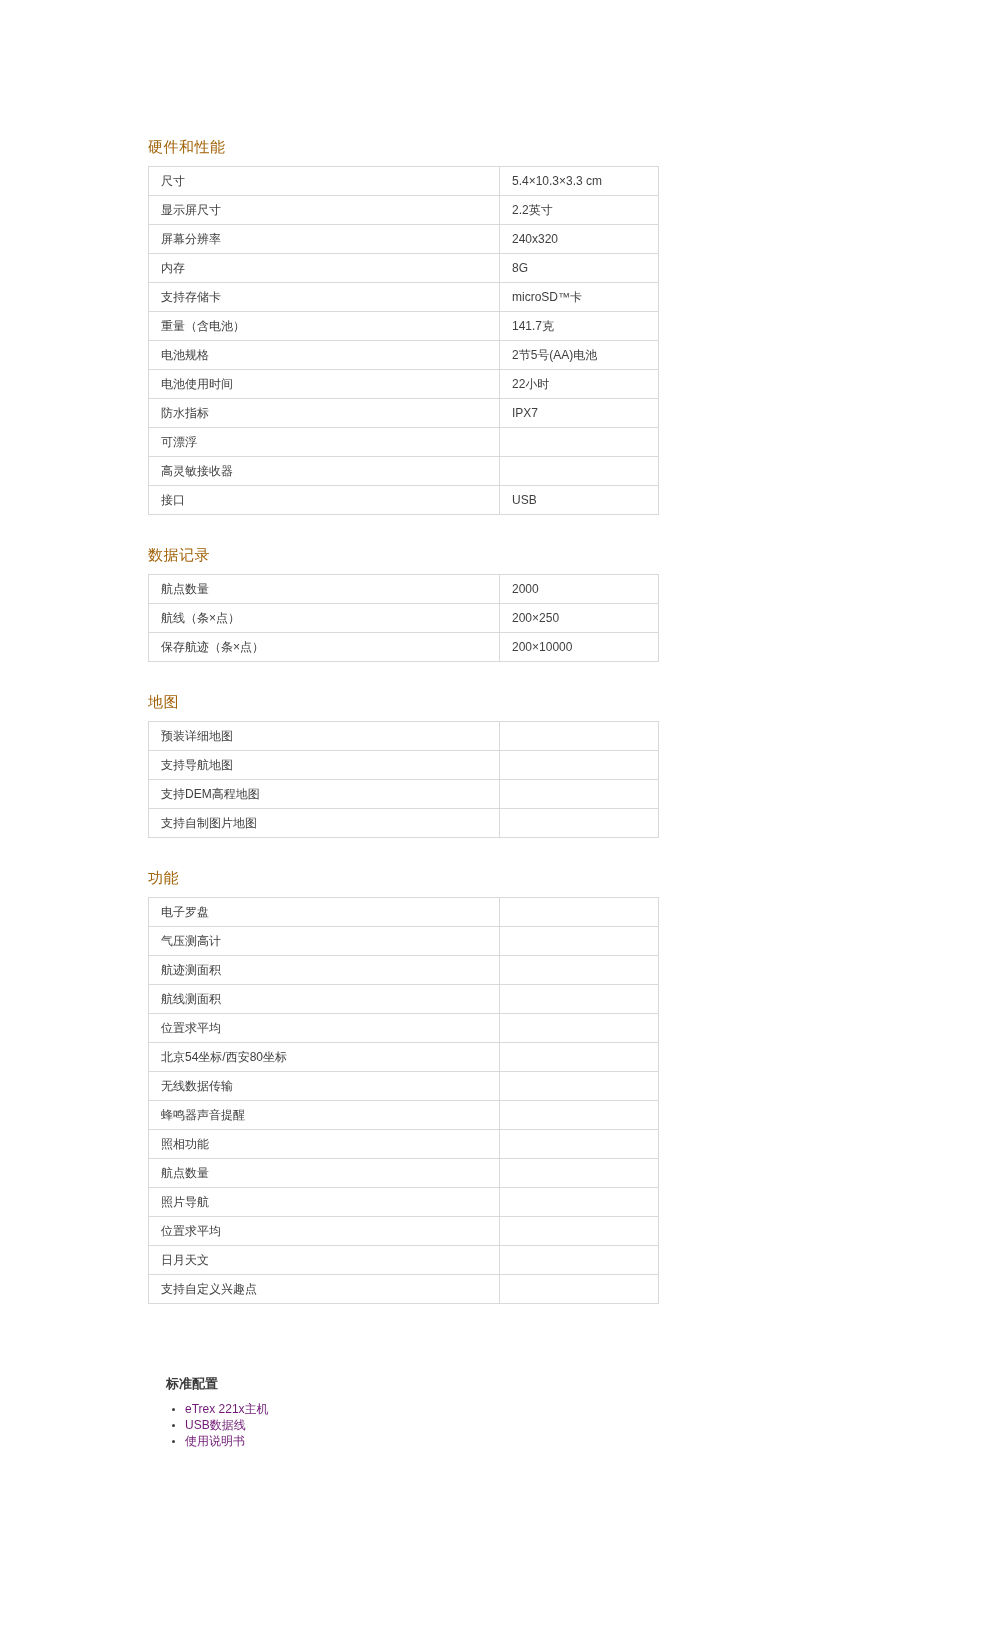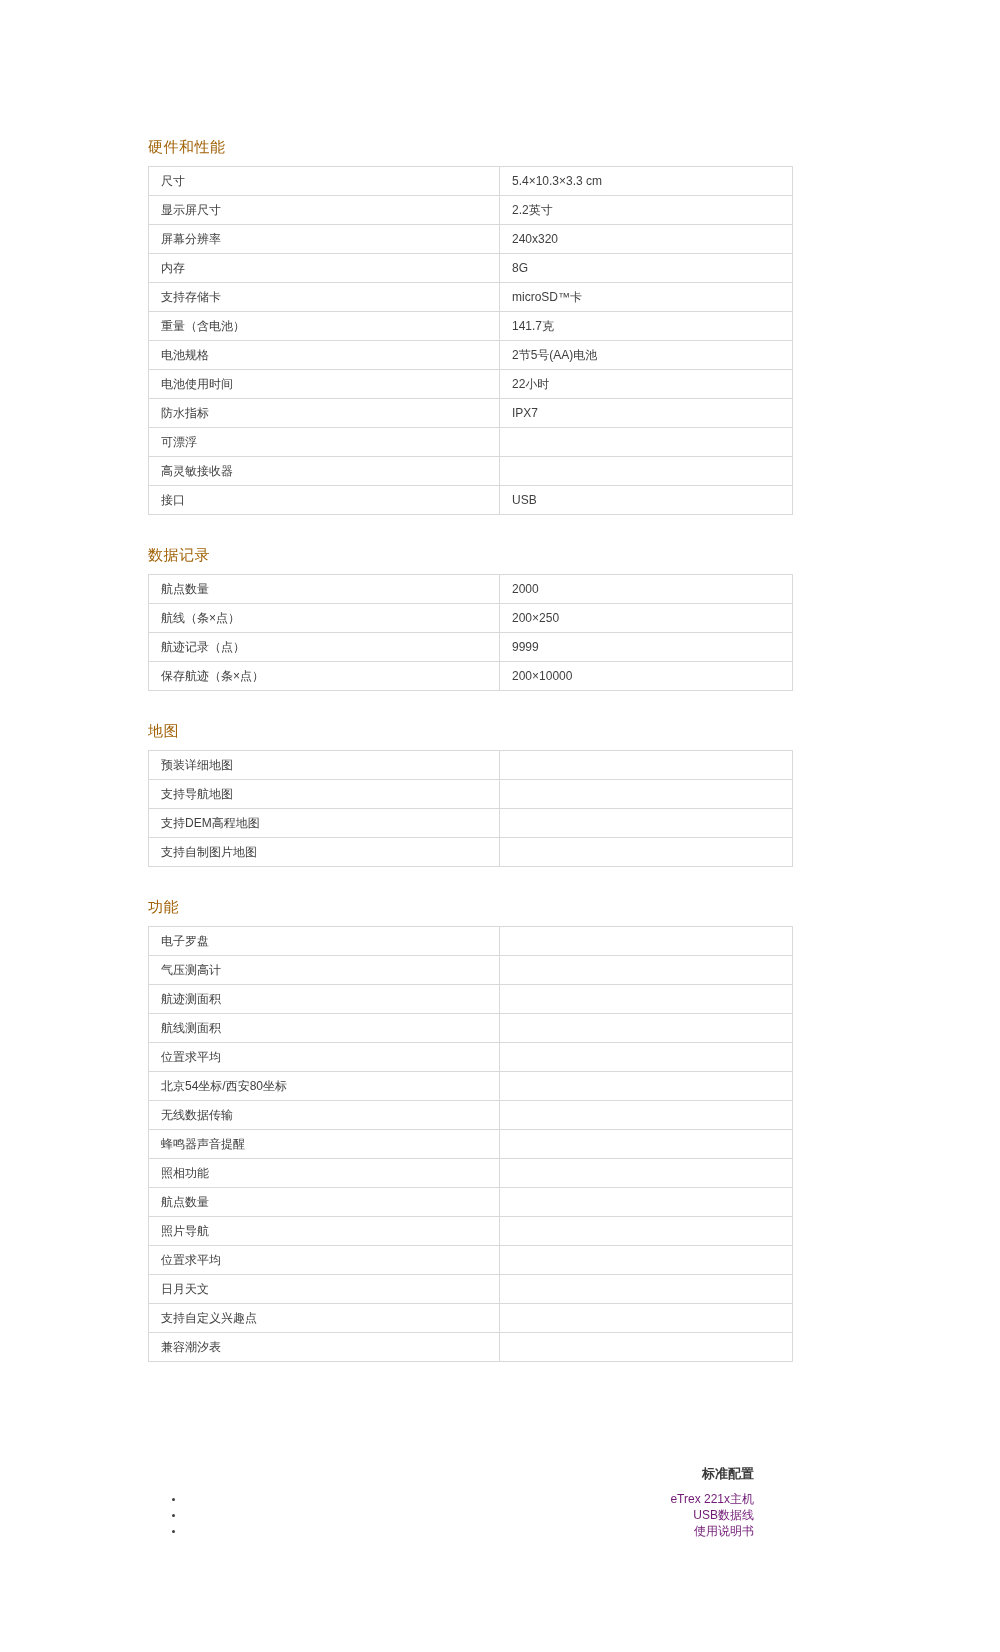--- a/index.html
+++ b/index.html
@@ -26,40 +26,39 @@
   }
   .section-title {
     font-size: 15px;
     font-weight: 400;
     color: #a16207;
     margin: 0 0 11px 0;
     line-height: 16px;
     letter-spacing: 0.5px;
   }
   table.spec-table {
-    width: 645px;
+    width: 511px;
     border-collapse: collapse;
     table-layout: fixed;
   }
   table.spec-table td {
     border: 1px solid #d9d9d9;
     height: 28px;
     padding: 0 12px;
     font-size: 12px;
     color: #3f3f3f;
     vertical-align: middle;
     white-space: nowrap;
     overflow: hidden;
   }
   td.label-cell { width: 326px; }
   td.value-cell { }
   .std-config {
-    margin-top: 104px;
+    margin-top: 72px;
     margin-left: 18px;
-    text-align: right;
   }
   .std-config-title {
     font-size: 13px;
     font-weight: 700;
     color: #3a3a3a;
     margin: 0;
     line-height: 15px;
   }
   .std-config-list {
     margin: 10px 0 0 0;
@@ -143,24 +142,20 @@
       <tbody>
             <tr>
               <td class="label-cell">航点数量</td>
               <td class="value-cell">2000</td>
             </tr>
             <tr>
               <td class="label-cell">航线（条×点）</td>
               <td class="value-cell">200×250</td>
             </tr>
             <tr>
-              <td class="label-cell">航迹记录（点）</td>
-              <td class="value-cell">9999</td>
-            </tr>
-            <tr>
               <td class="label-cell">保存航迹（条×点）</td>
               <td class="value-cell">200×10000</td>
             </tr>
           </tbody>
     </table>
   </section>
 
   <section class="spec-section">
     <h2 class="section-title">地图</h2>
     <table class="spec-table">
@@ -236,24 +231,20 @@
             <tr>
               <td class="label-cell">位置求平均</td>
               <td class="value-cell"></td>
             </tr>
             <tr>
               <td class="label-cell">日月天文</td>
               <td class="value-cell"></td>
             </tr>
             <tr>
               <td class="label-cell">支持自定义兴趣点</td>
-              <td class="value-cell"></td>
-            </tr>
-            <tr>
-              <td class="label-cell">兼容潮汐表</td>
               <td class="value-cell"></td>
             </tr>
           </tbody>
     </table>
   </section>
 </div>
 
   <div class="std-config">
     <h3 class="std-config-title">标准配置</h3>
     <ul class="std-config-list" id="std-list">

